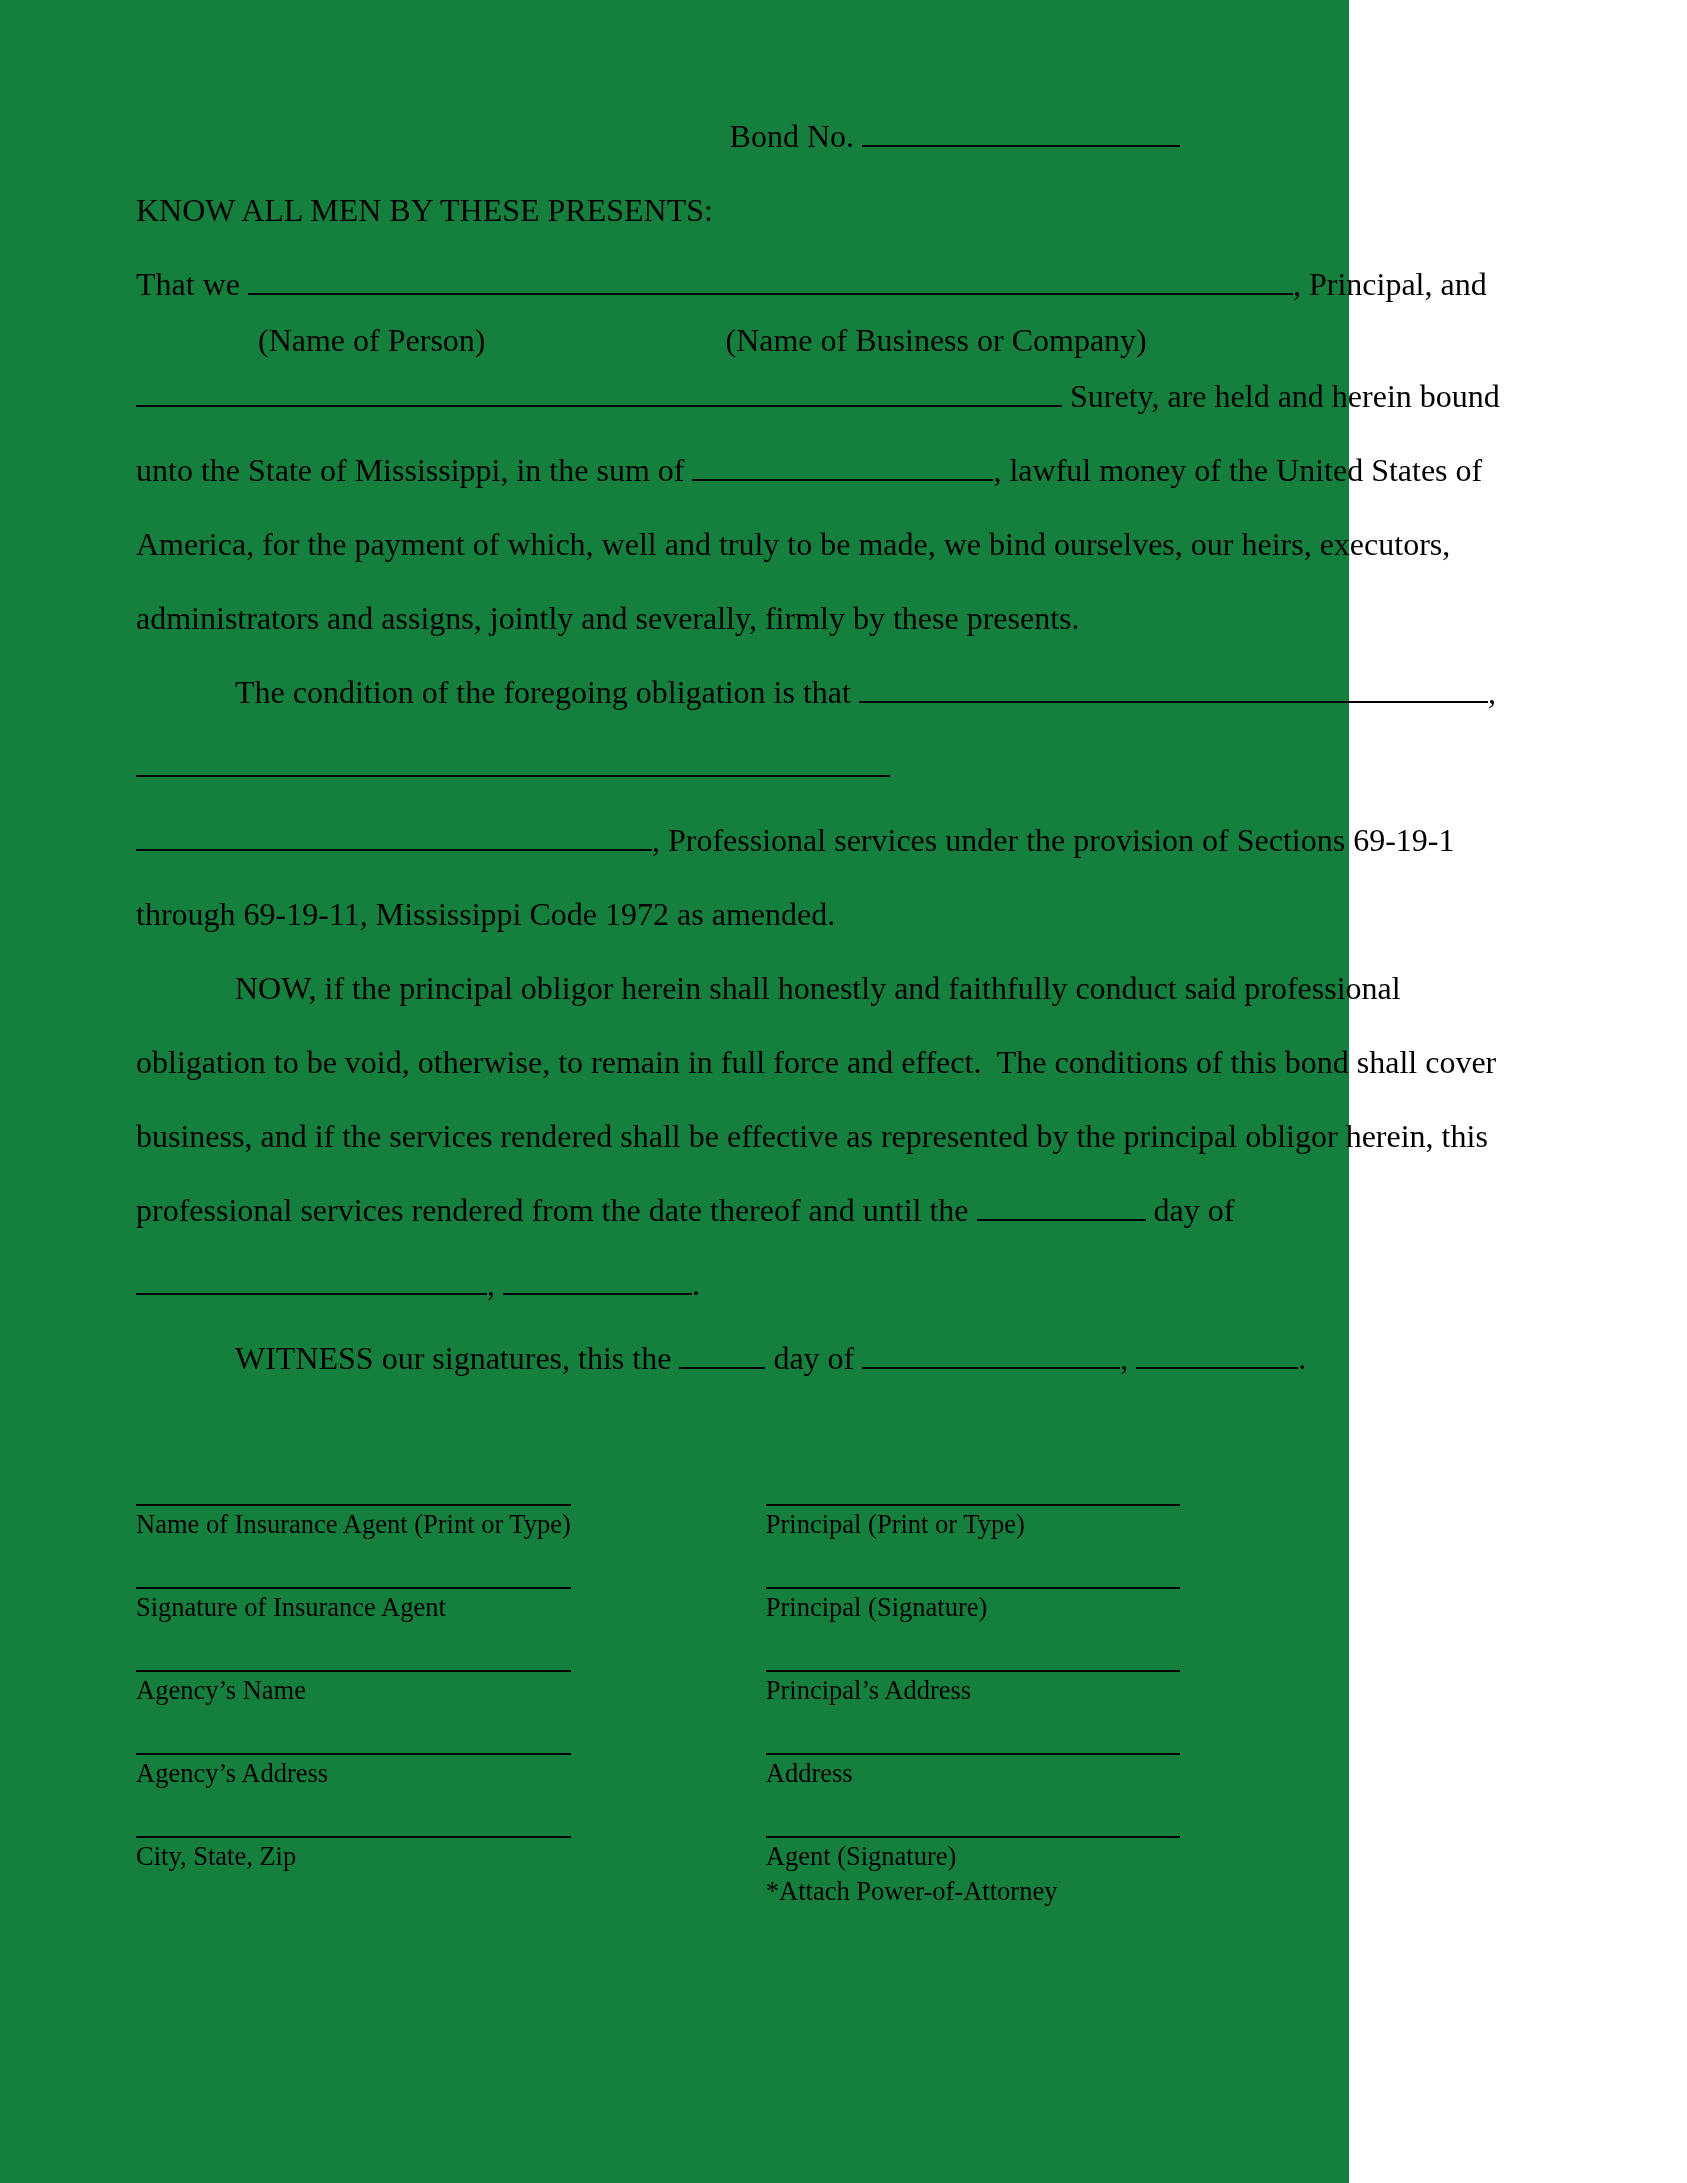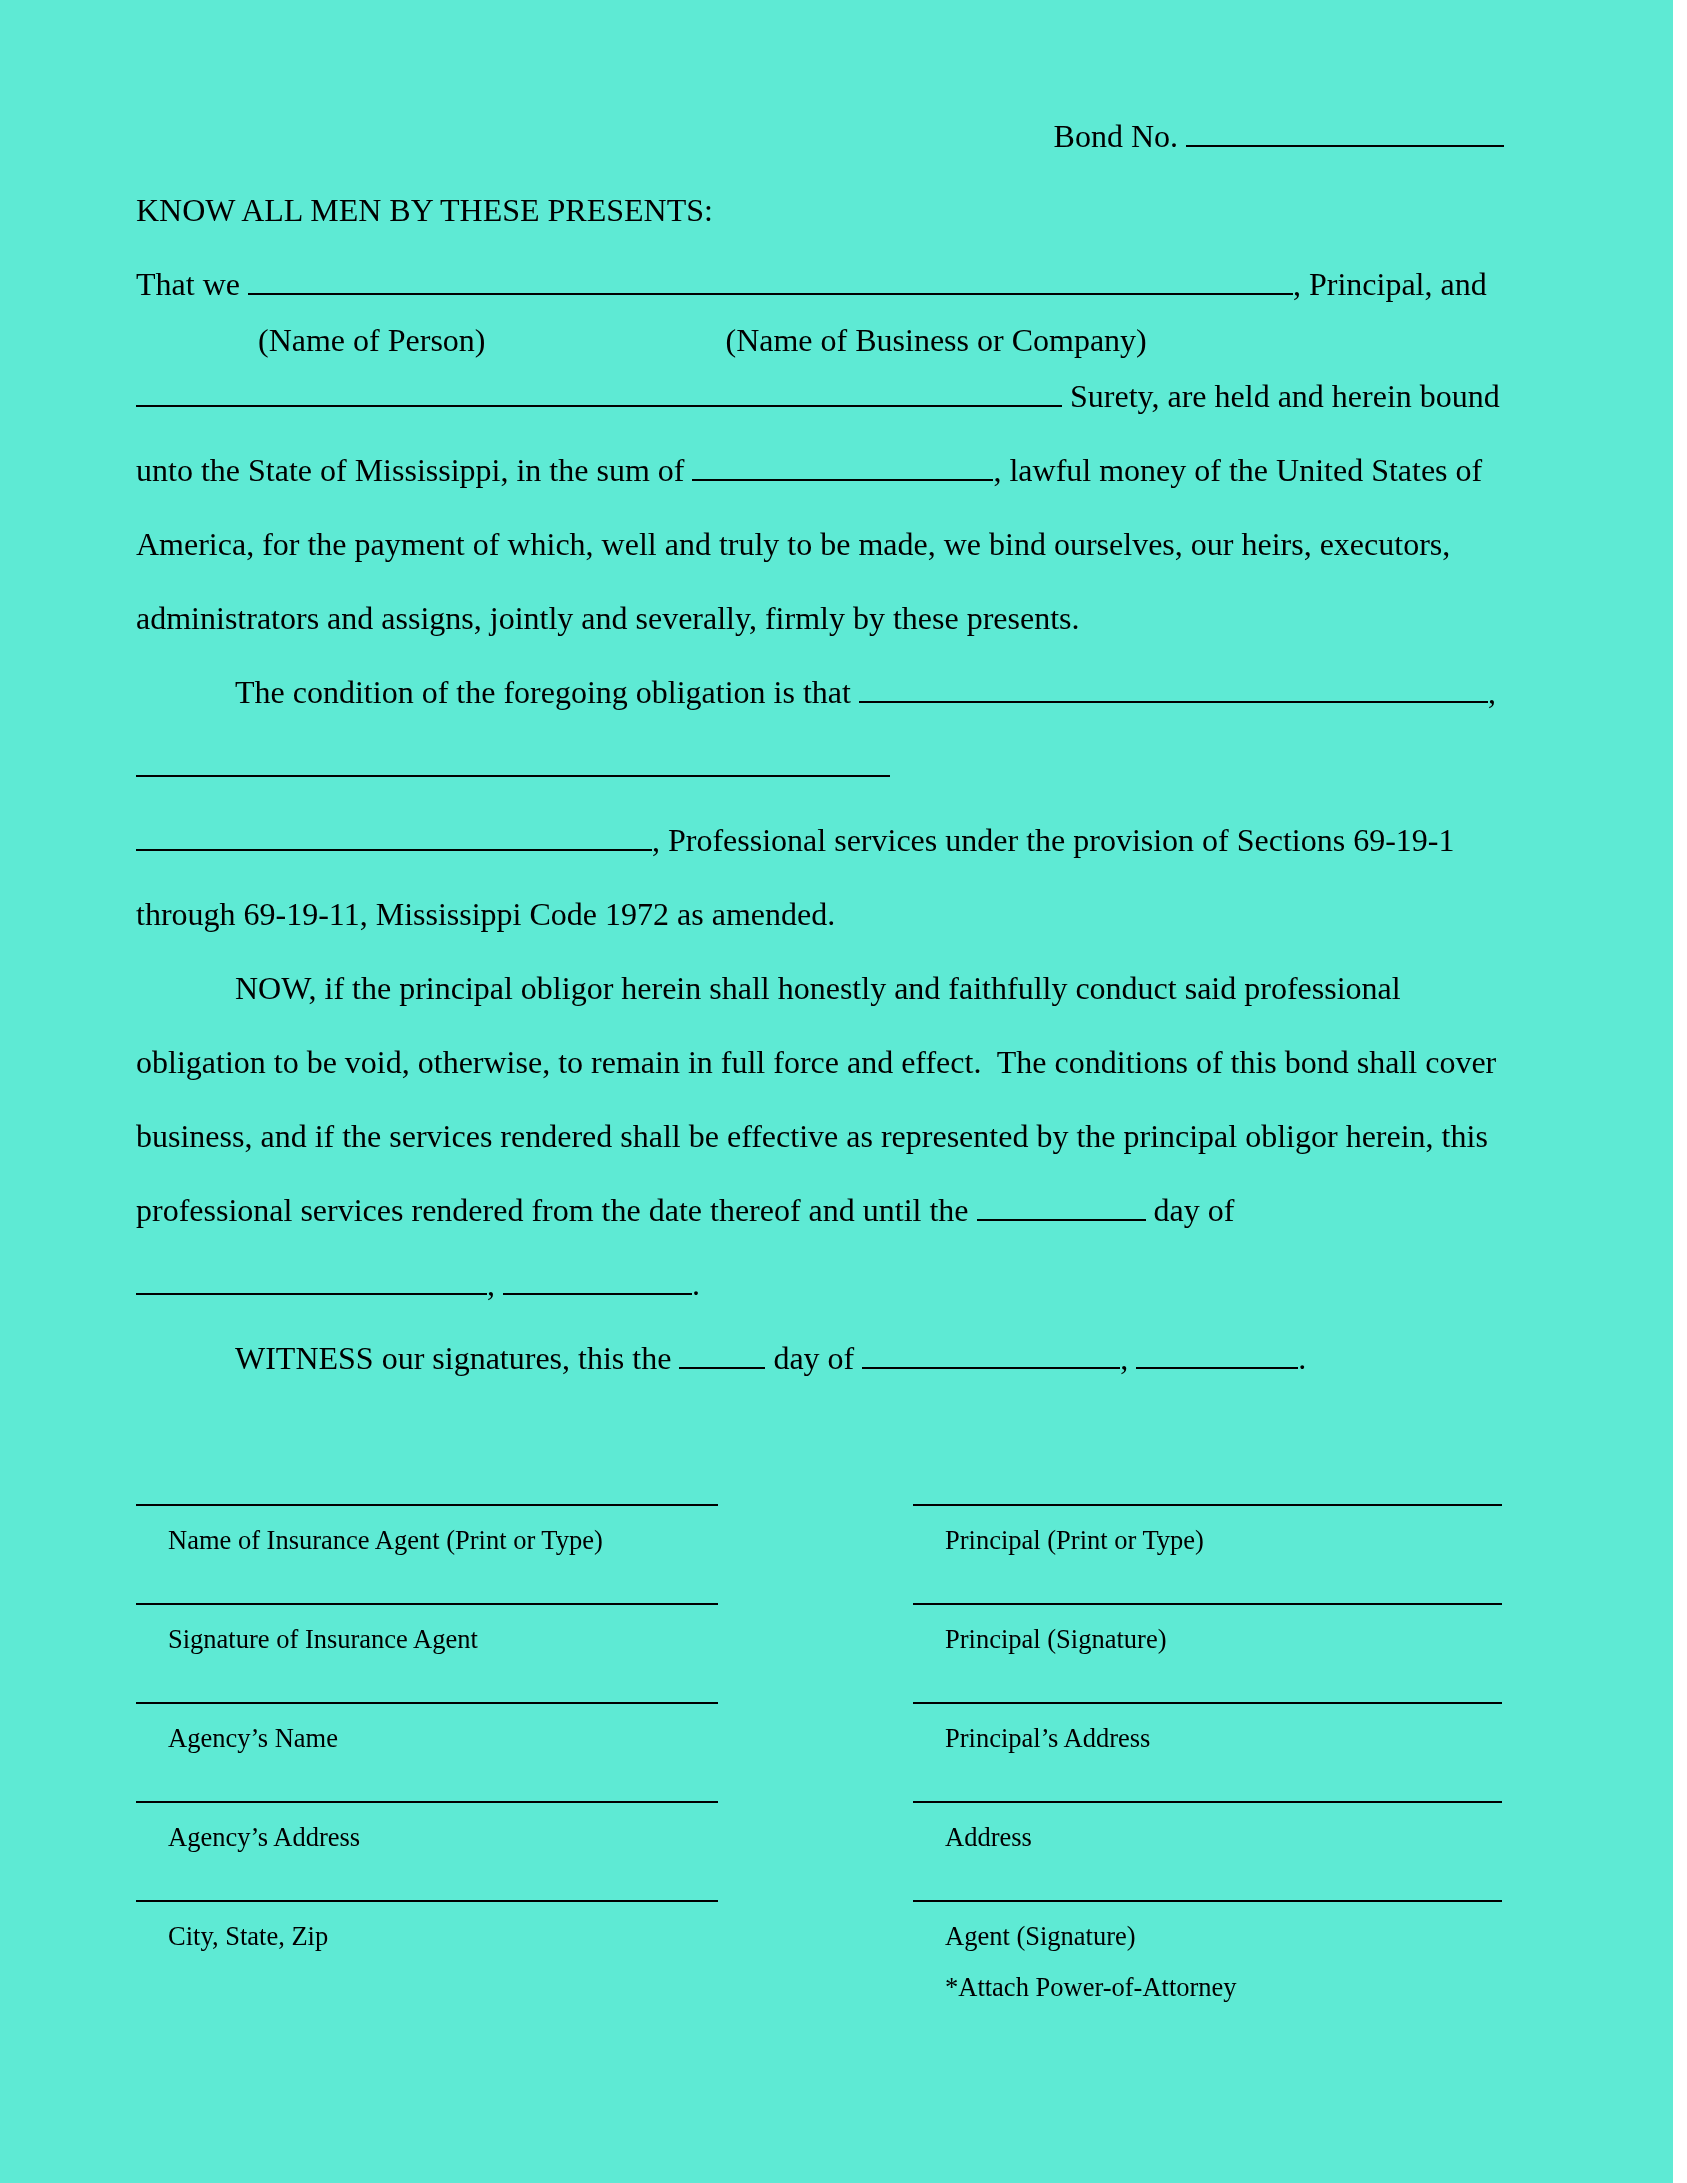--- a/index.html
+++ b/index.html
@@ -1,21 +1,21 @@
 <!DOCTYPE html>
 <html style="font-size:10.6px"><head>
 <meta charset="utf-8">
 <style>
   html, body { margin: 0; padding: 0; background: #ffffff; }
   .page {
     position: relative;
-    width: 1673px;
+    width: 1349px;
     height: 2183px;
     box-sizing: border-box;
-    background: #5eead4;
+    background: #15803d;
     color: #000000;
     font-family: "Liberation Serif", "DejaVu Serif", serif;
     font-size: 32px;
     padding: 99px 169px 0 136px;
   }
   .line { line-height: 74px; height: 74px; white-space: nowrap; }
   .line-sub { line-height: 38px; height: 38px; white-space: nowrap; }
   .line.right-align { text-align: right; }
   .indent { padding-left: 99px; }
   [data-bind] { white-space: pre; }
@@ -43,23 +43,22 @@
   .name-business { margin-left: 232px; }
 
   .sig-grid { display: flex; margin-top: 109px; }
   .sig-col { width: 582px; }
   .sig-col.right-col { width: 589px; margin-left: 195px; }
   .sig-item { margin-bottom: 46px; }
   .sig-rule { border-top: 2px solid #000; height: 0; }
   .sig-label {
     font-size: 26.5px;
     line-height: 33px;
-    padding-top: 18px;
+    padding-top: 2px;
     white-space: nowrap;
-    margin-left: 32px;
   }
 </style>
 </head>
 <body>
 
 <div class="page">
 
   <div class="line right-align">
     <span data-bind="page.bond_no_label">Bond No.</span>
     <span class="blank w-bond"></span>

